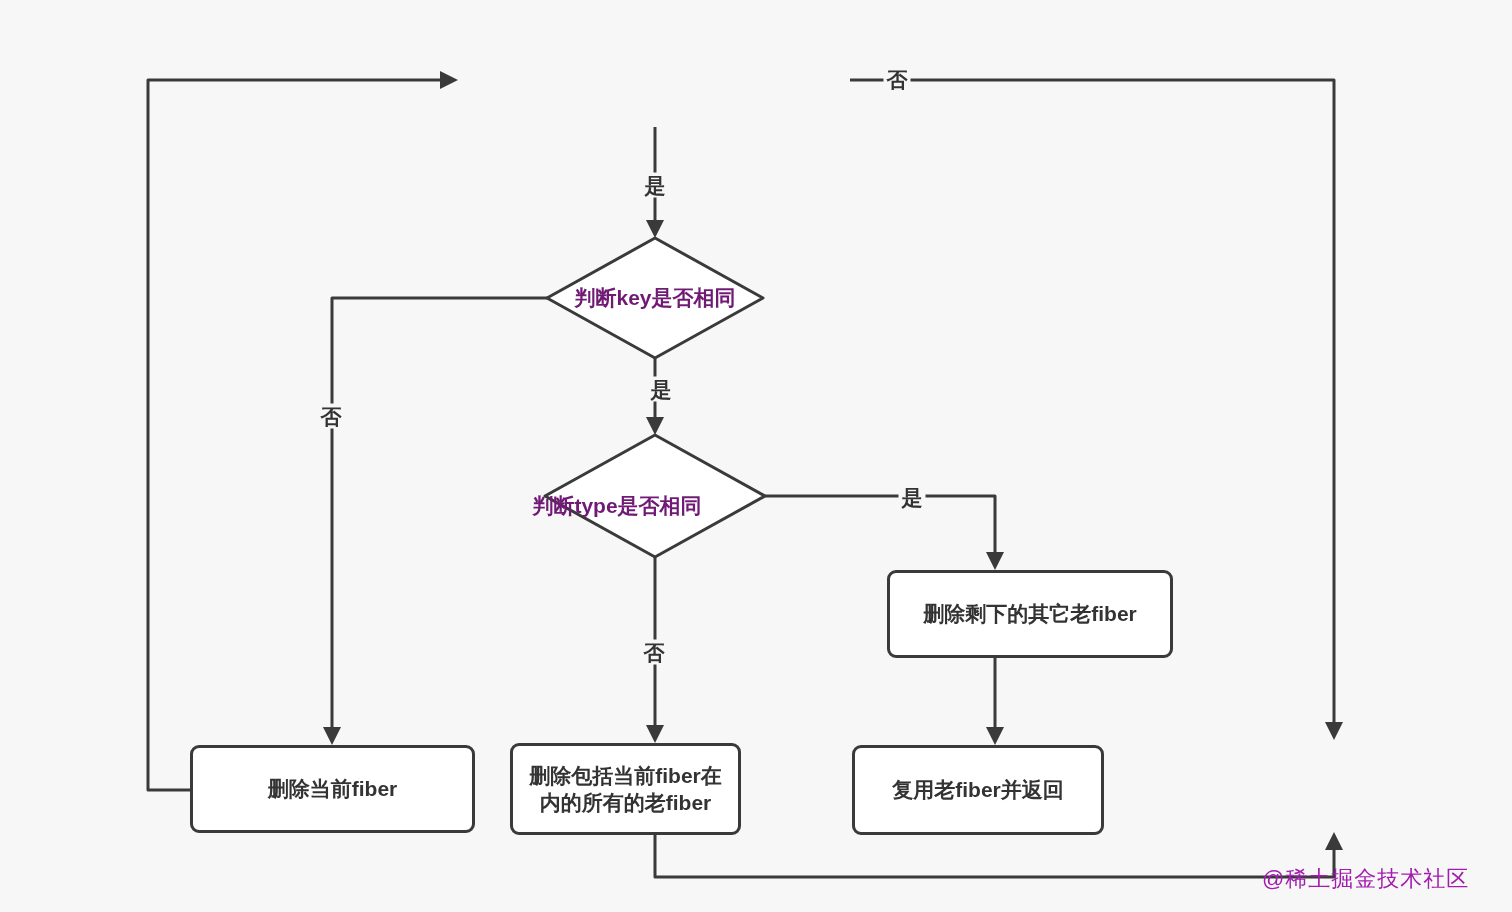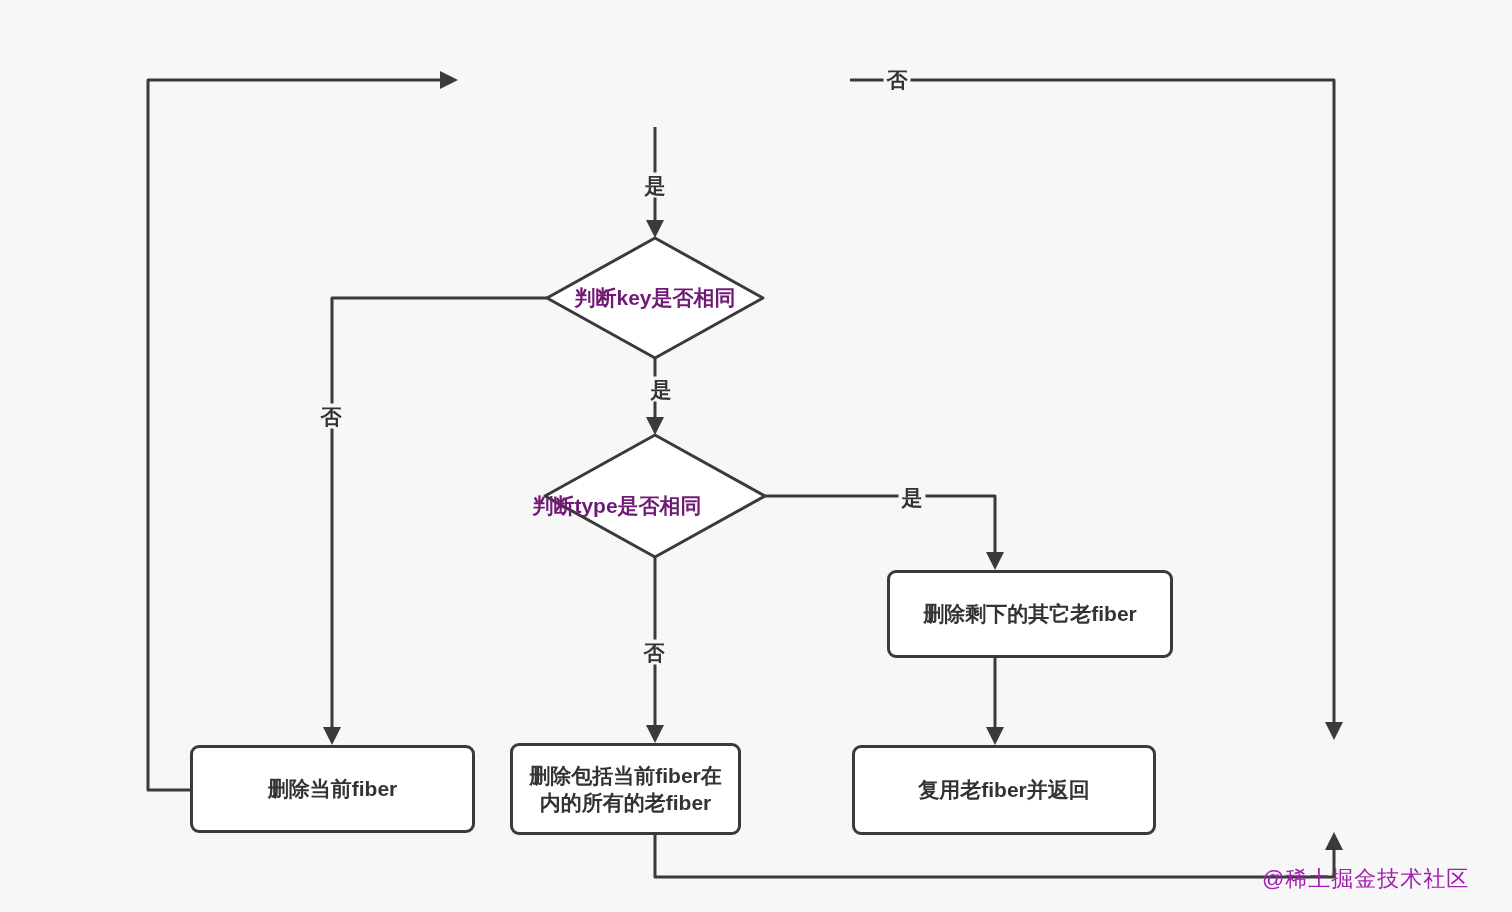--- a/index.html
+++ b/index.html
@@ -33,21 +33,21 @@
     font-weight: bold;
     font-size: 21px;
     color: #333333;
     line-height: 1.3;
     padding: 0 12px;
   }
   #node-check-old-fiber { left: 458px; top: 34px;  width: 392px; height: 93px; }
   #node-delete-remaining{ left: 852px; top: 570px; width: 286px; height: 88px; margin-left: 35px; }
   #node-delete-current  { left: 190px; top: 745px; width: 285px; height: 88px; }
   #node-delete-all      { left: 510px; top: 743px; width: 231px; height: 92px; }
-  #node-reuse-old       { left: 852px; top: 745px; width: 304px; height: 90px; }
+  #node-reuse-old       { left: 852px; top: 745px; width: 252px; height: 90px; }
   #node-create-new      { left: 1190px;top: 740px; width: 288px; height: 92px; }
 
   .diamond-label {
     position: absolute;
     transform: translate(-50%, -50%);
     font-weight: bold;
     font-size: 21px;
     color: #701a75;
     white-space: nowrap;
   }

